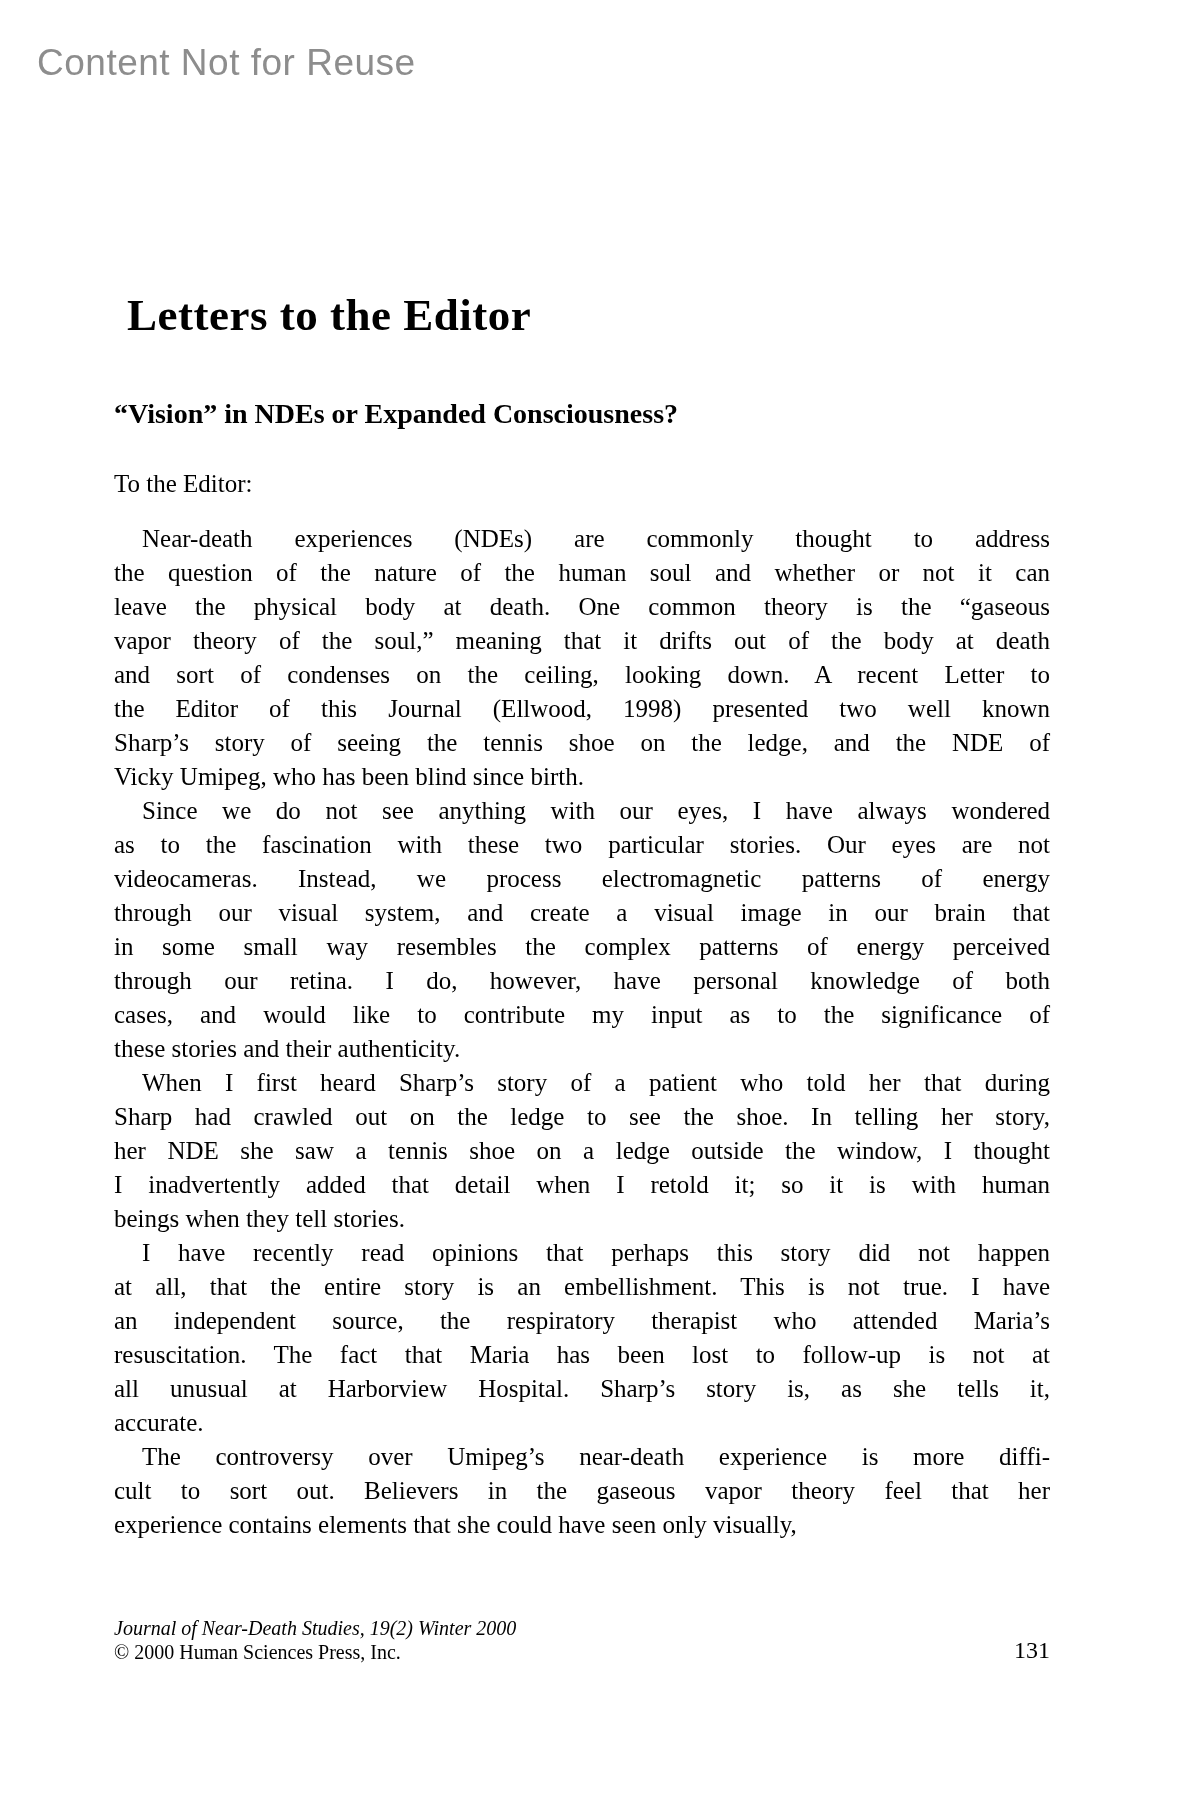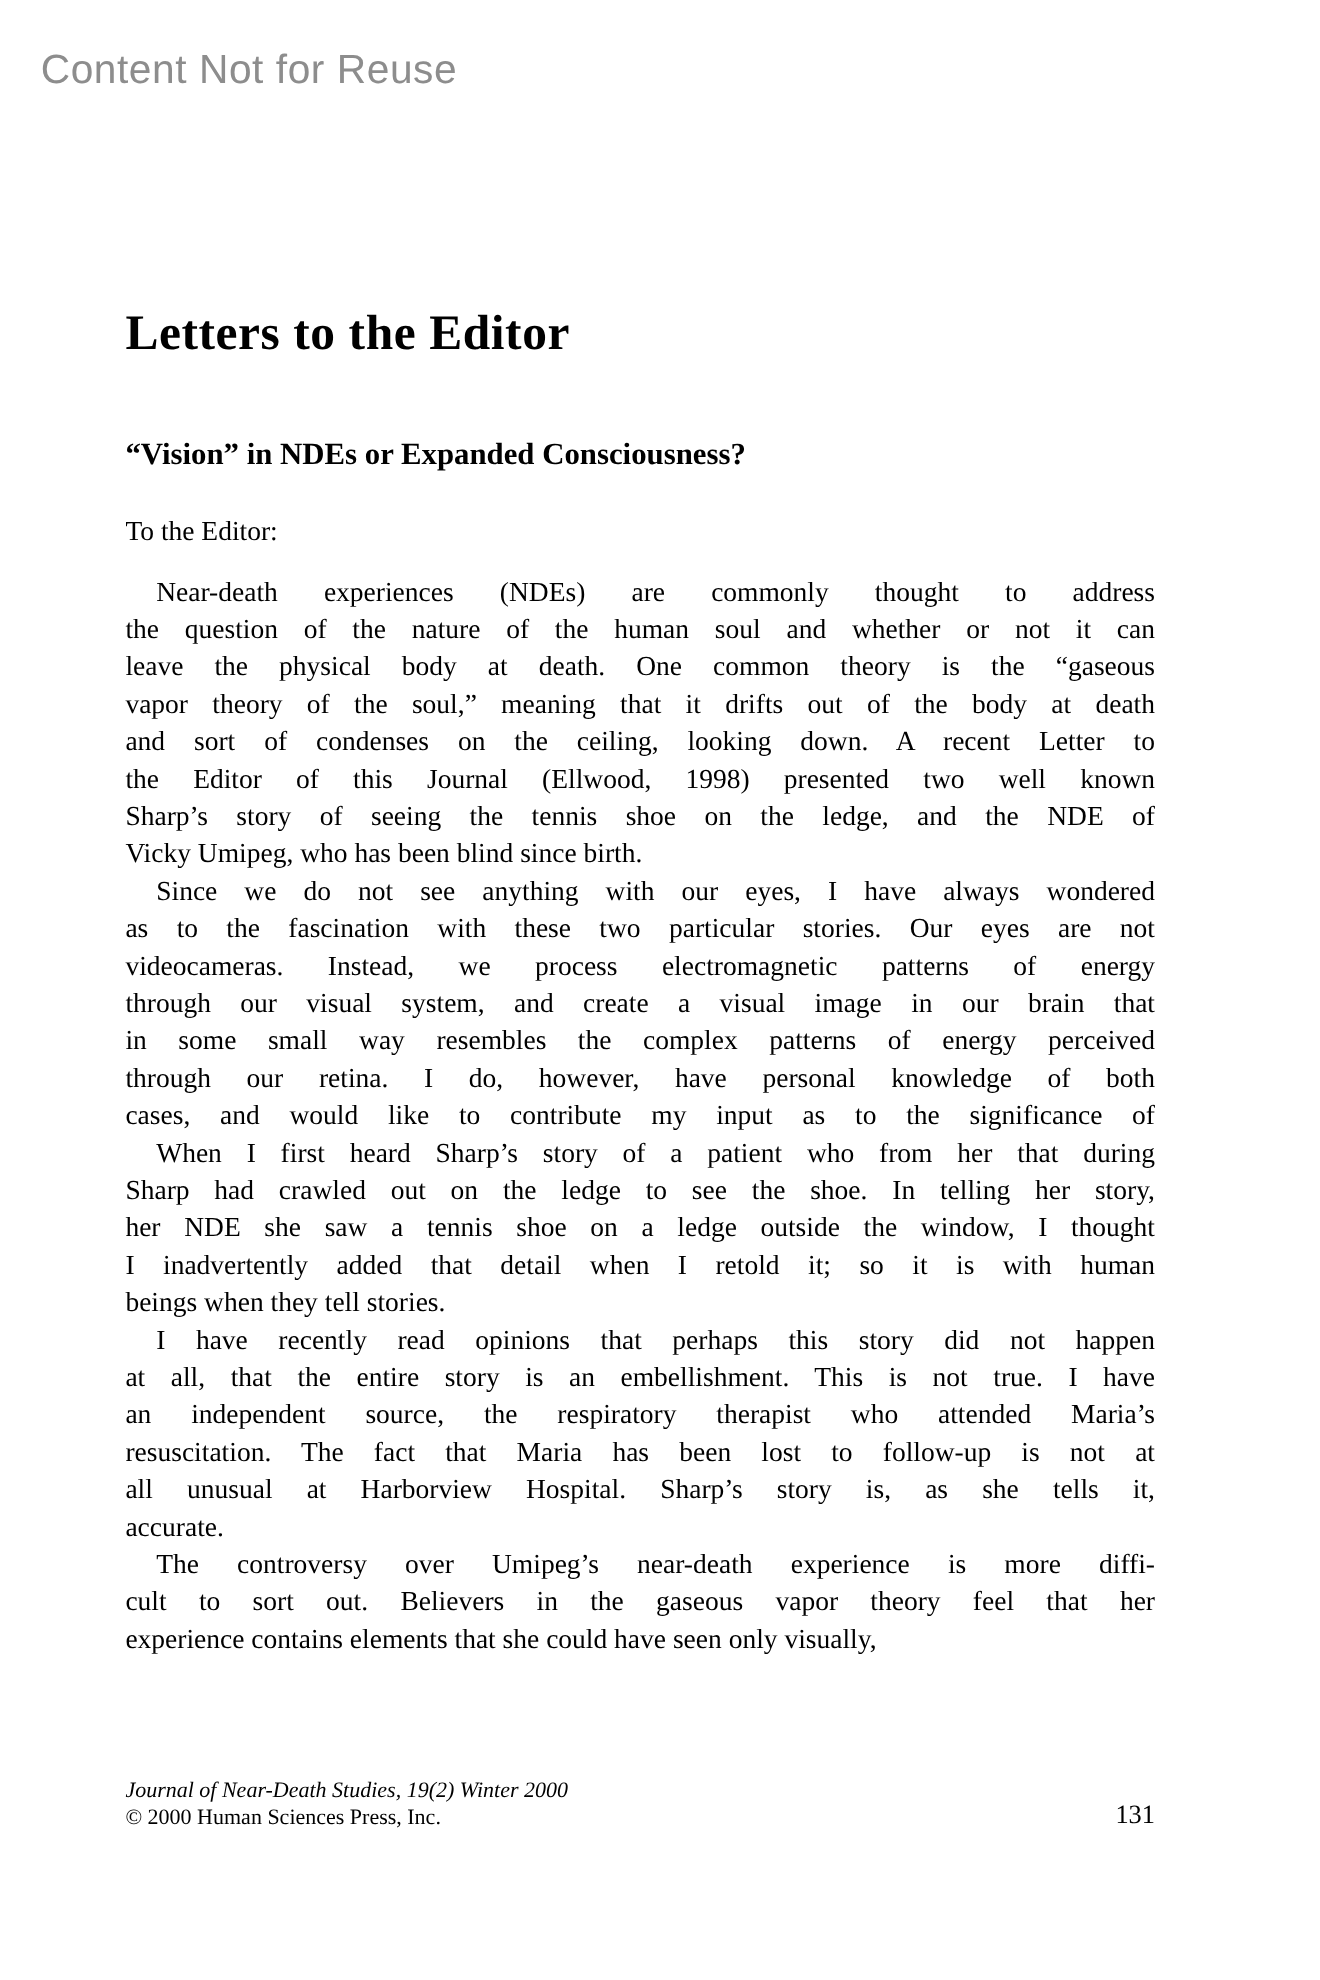--- a/index.html
+++ b/index.html
@@ -19,21 +19,21 @@
     font-family: "Liberation Sans", sans-serif;
     font-size: 37px;
     font-weight: 400;
     color: #8d8d8d;
     letter-spacing: 0.5px;
   }
   .title {
     position: absolute;
     left: 114px;
     top: 276px;
-    margin: 0;
+    margin: 13px;
     font-size: 45px;
     font-weight: bold;
     letter-spacing: 0.5px;
   }
   .letter-title {
     position: absolute;
     left: 114px;
     top: 398px;
     width: 936px;
     margin: 0;
@@ -106,23 +106,24 @@
         <div class="line last">Vicky Umipeg, who has been blind since birth.</div>
       </div>
       <div class="para">
         <div class="line first">Since we do not see anything with our eyes, I have always wondered</div>
         <div class="line">as to the fascination with these two particular stories. Our eyes are not</div>
         <div class="line">videocameras. Instead, we process electromagnetic patterns of energy</div>
         <div class="line">through our visual system, and create a visual image in our brain that</div>
         <div class="line">in some small way resembles the complex patterns of energy perceived</div>
         <div class="line">through our retina. I do, however, have personal knowledge of both</div>
         <div class="line">cases, and would like to contribute my input as to the significance of</div>
+        <div class="line last">these stories and their authenticity.</div>
       </div>
       <div class="para">
-        <div class="line first">When I first heard Sharp’s story of a patient who from her that during</div>
+        <div class="line first">When I first heard Sharp’s story of a patient who told her that during</div>
         <div class="line">Sharp had crawled out on the ledge to see the shoe. In telling her story,</div>
         <div class="line">her NDE she saw a tennis shoe on a ledge outside the window, I thought</div>
         <div class="line">I inadvertently added that detail when I retold it; so it is with human</div>
         <div class="line last">beings when they tell stories.</div>
       </div>
       <div class="para">
         <div class="line first">I have recently read opinions that perhaps this story did not happen</div>
         <div class="line">at all, that the entire story is an embellishment. This is not true. I have</div>
         <div class="line">an independent source, the respiratory therapist who attended Maria’s</div>
         <div class="line">resuscitation. The fact that Maria has been lost to follow-up is not at</div>

